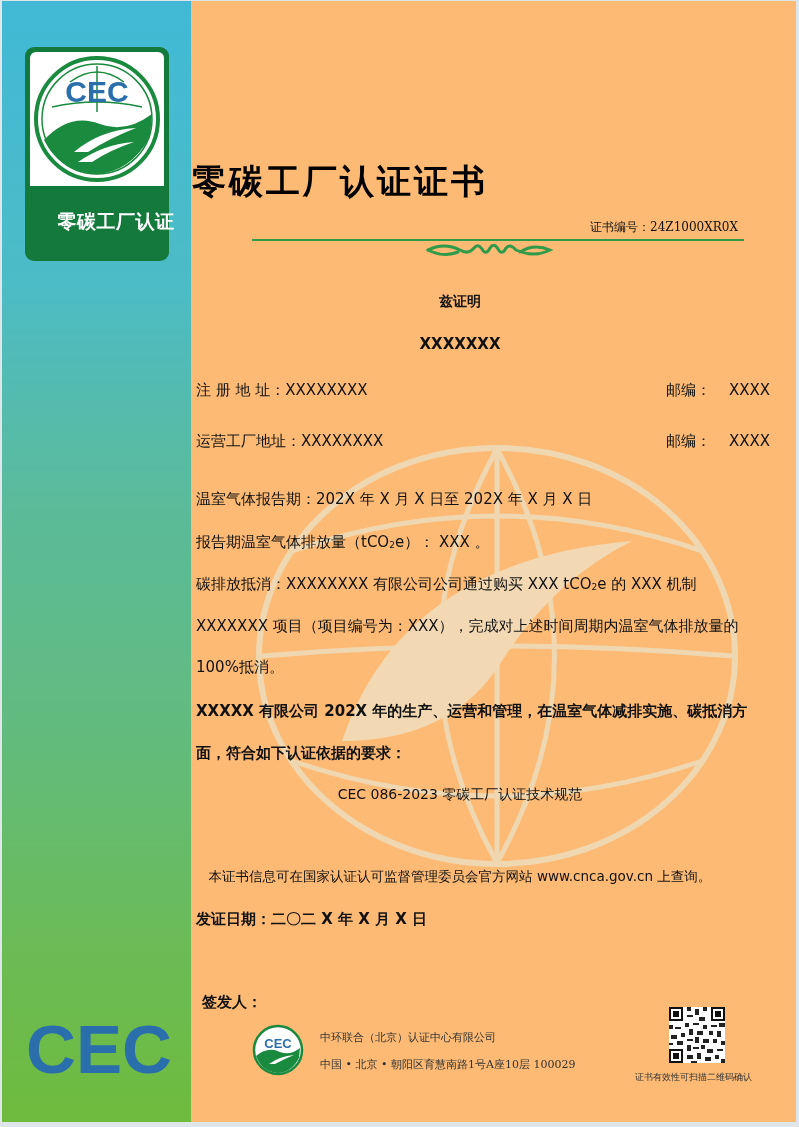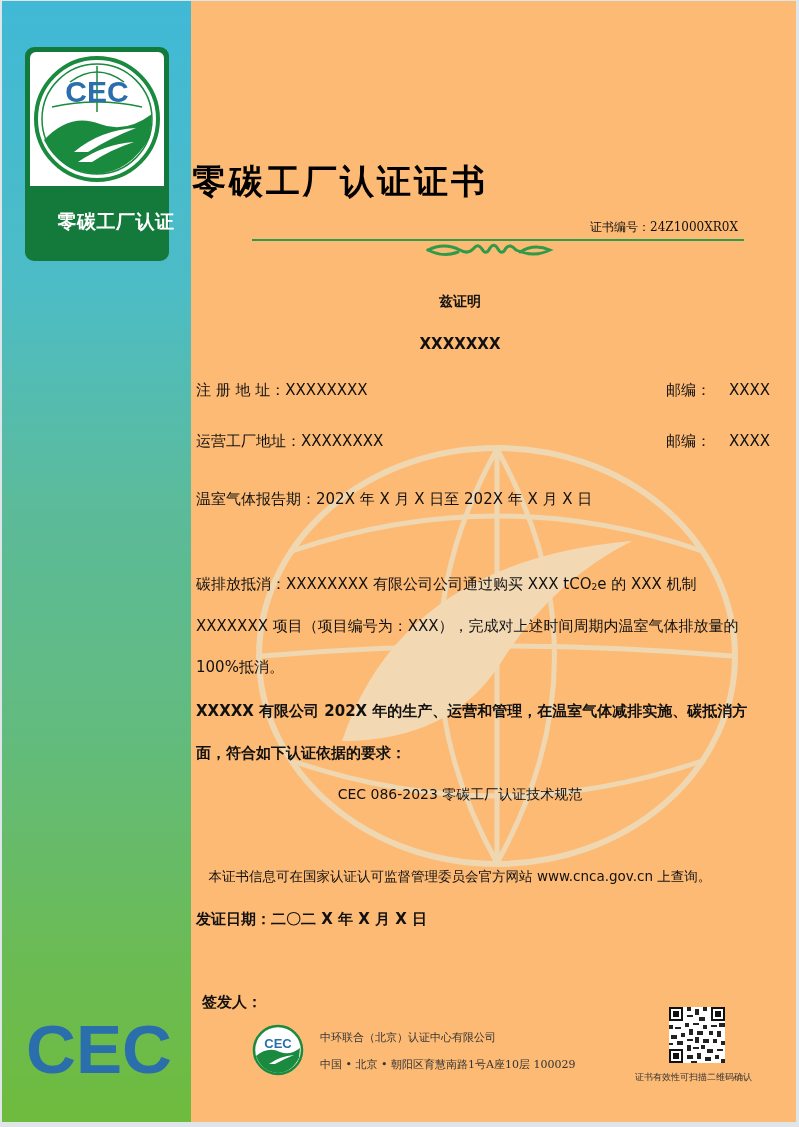--- a/index.html
+++ b/index.html
@@ -119,20 +119,23 @@
   </div>
 
   <div class="line" style="top:431px;">
     <span>运营工厂地址：</span><span>XXXXXXXX</span>
   </div>
   <div class="right-col" style="top:431px;">
     <span>邮编：</span><span class="v">XXXX</span>
   </div>
 
   <div class="line" style="top:489px;">温室气体报告期：202X 年 X 月 X 日至 202X 年 X 月 X 日</div>
+  <div class="line" style="top:532px;">
+    <span>报告期温室气体排放量（tCO</span><sub>2</sub><span>e）：  XXX 。</span>
+  </div>
   <div class="line" style="top:574px;">
     <span>碳排放抵消：XXXXXXXX 有限公司公司通过购买 XXX tCO</span><sub>2</sub><span>e 的 XXX 机制</span>
   </div>
   <div class="line" style="top:616px;">XXXXXXX 项目（项目编号为：XXX），完成对上述时间周期内温室气体排放量的</div>
   <div class="line" style="top:657px;">100%抵消。</div>
 
   <div class="line bold" style="top:701px;">XXXXX 有限公司 202X 年的生产、运营和管理，在温室气体减排实施、碳抵消方</div>
   <div class="line bold" style="top:743px;">面，符合如下认证依据的要求：</div>
 
   <div class="center-line" style="top:785px;font-size:14px;">CEC 086-2023  零碳工厂认证技术规范</div>

